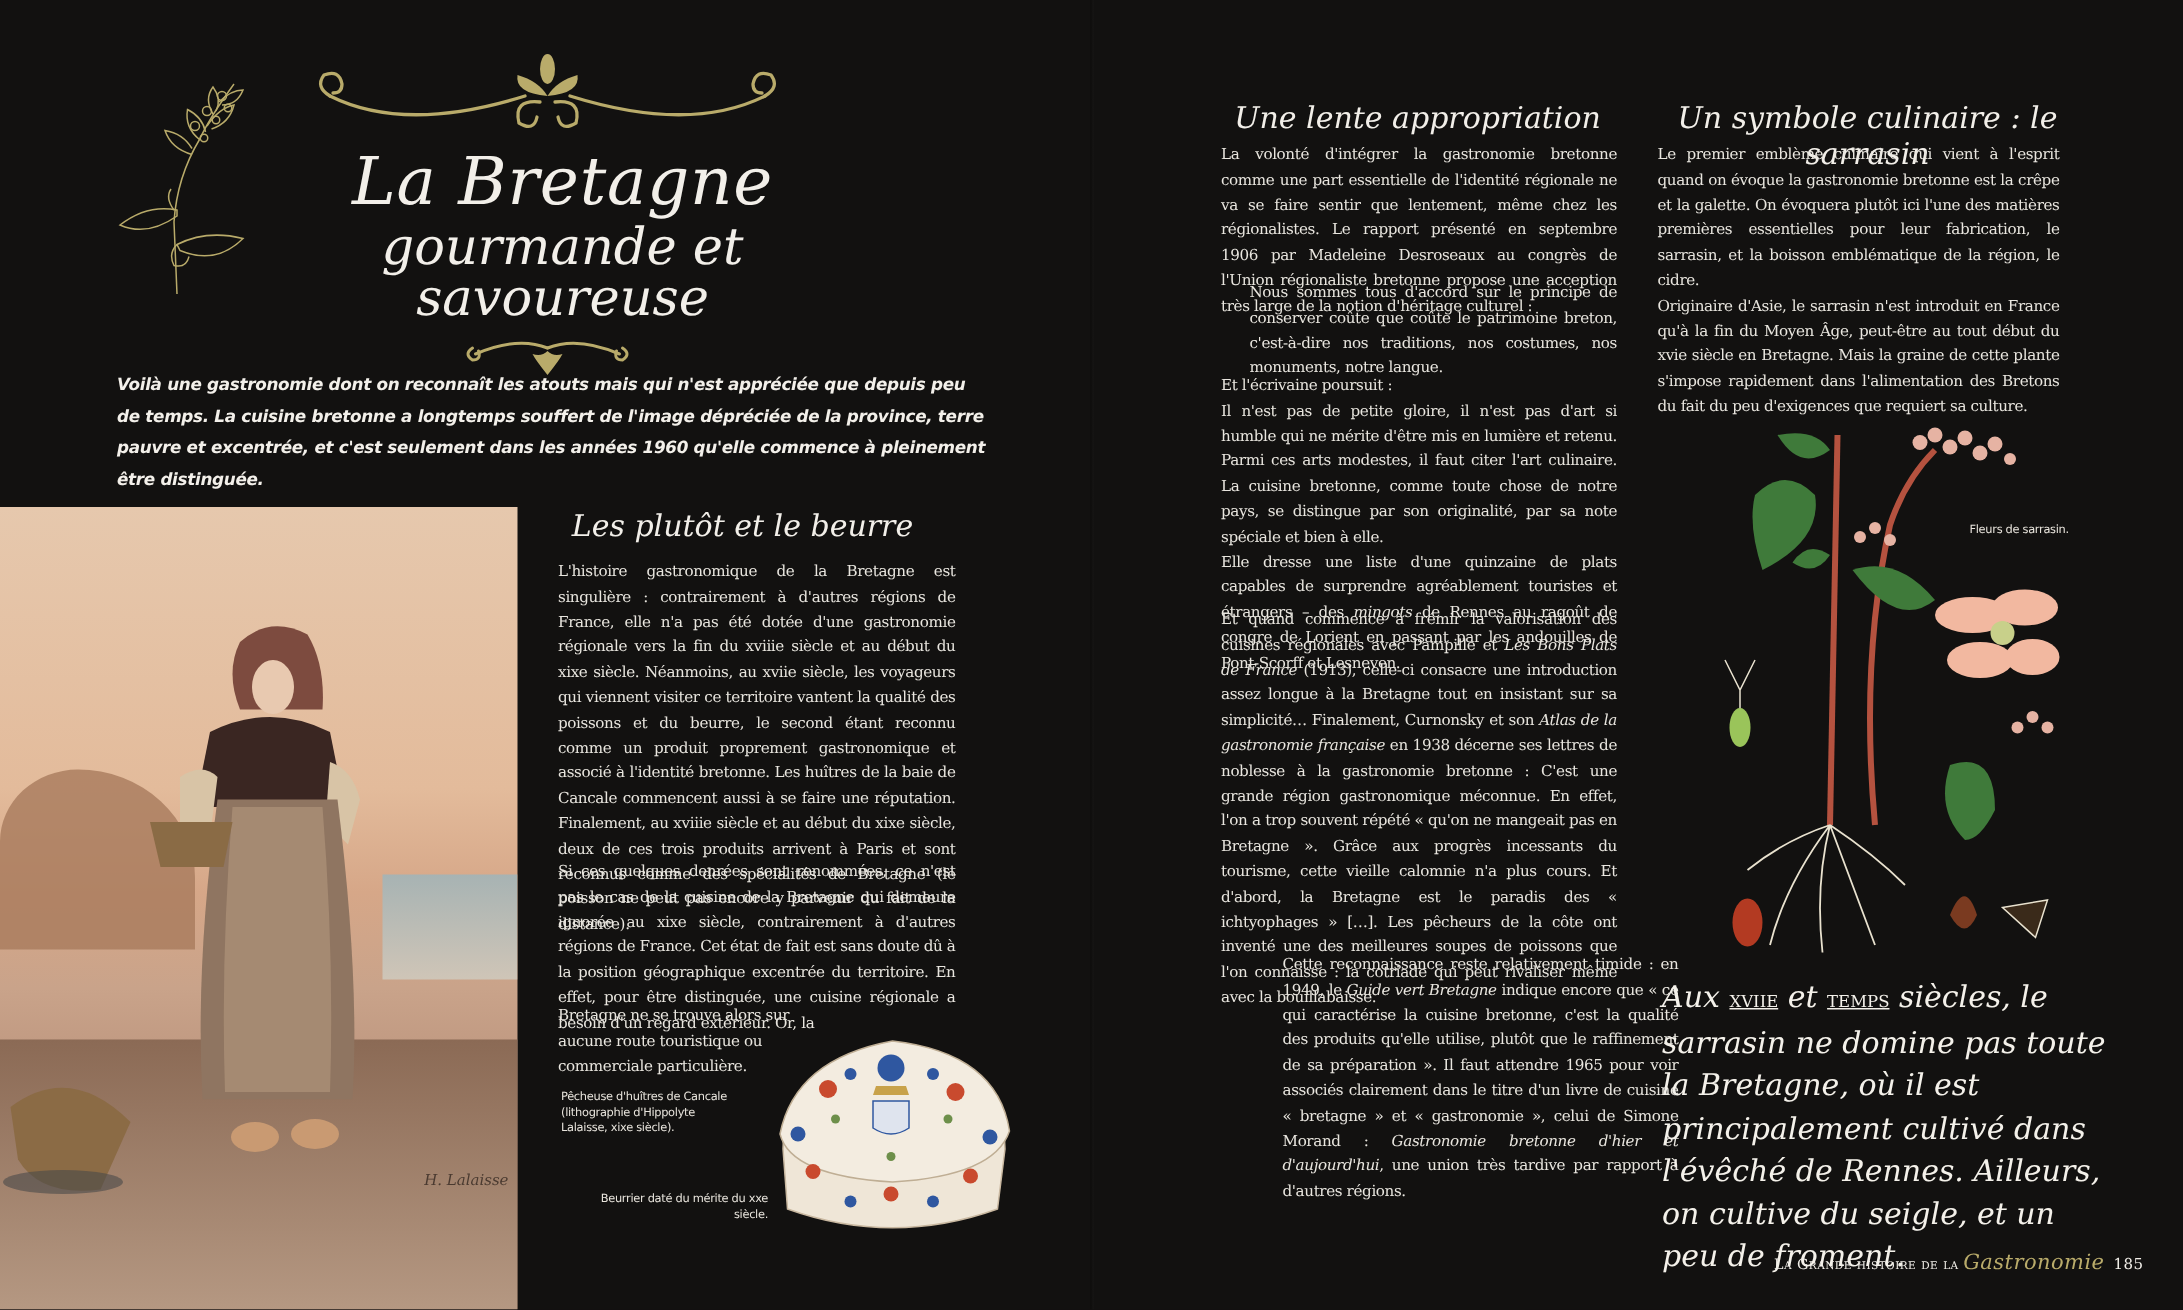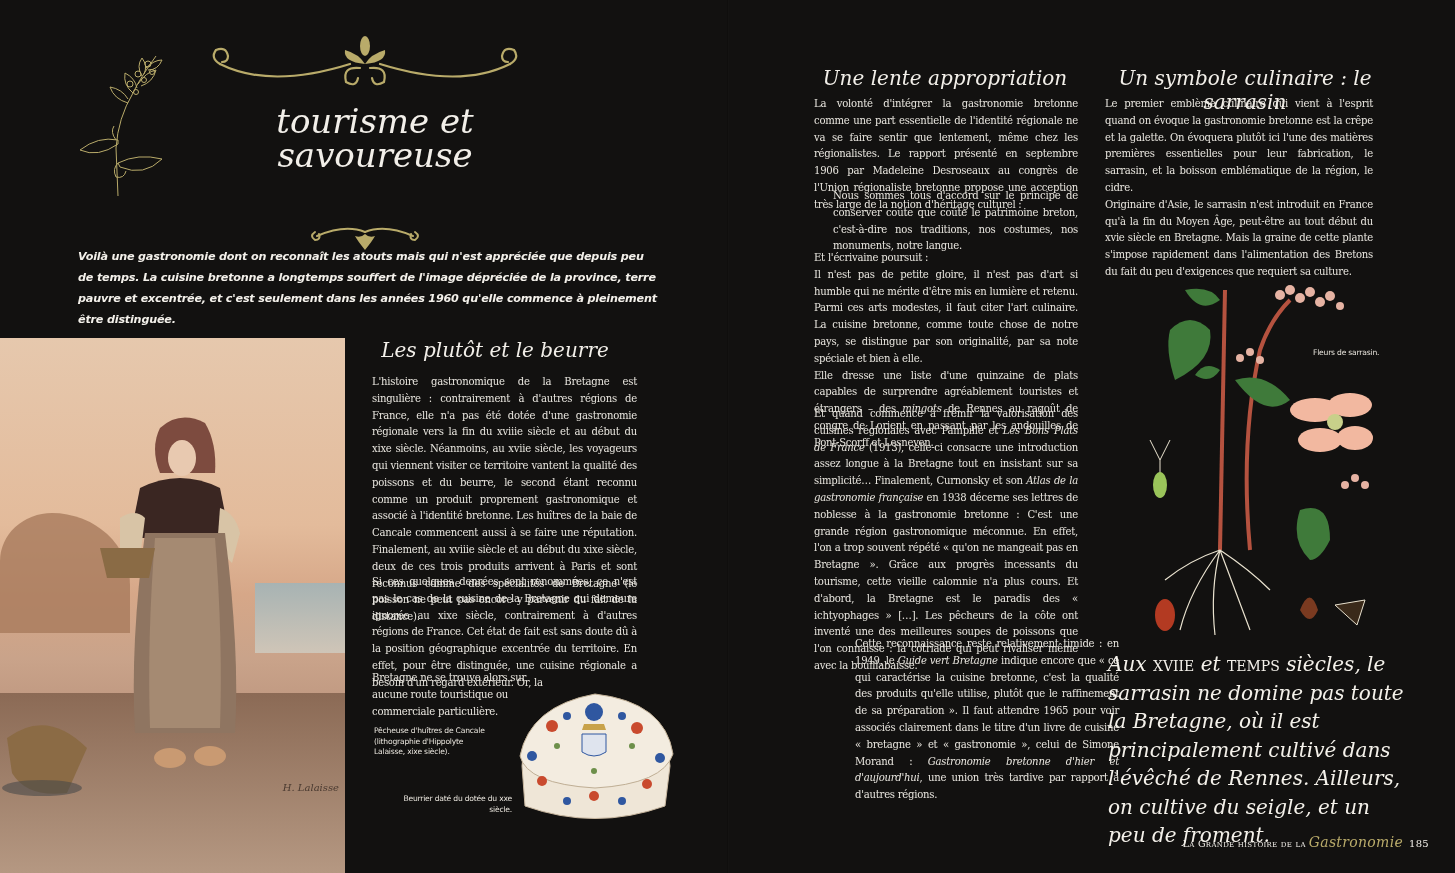--- a/index.html
+++ b/index.html
@@ -55,21 +55,21 @@
   #s2-body3 { left: 814px; top: 406px; width: 264px; }
   #s2-body4 { left: 855px; top: 636px; width: 264px; }
 
   #s3-title { left: 1100px; top: 66px; width: 290px; }
   #s3-body { left: 1105px; top: 96px; width: 268px; }
 
   #botanical { position: absolute; left: 1140px; top: 280px; width: 270px; height: 360px; }
   #cap-flowers { left: 1313px; top: 348px; width: 90px; }
 
   #pull-quote { position: absolute; left: 1108px; top: 650px; width: 300px; font-size: 20px; line-height: 28.5px; color: #f4f1ea; font-style: italic; }
-  #pull-quote .sc { font-variant: small-caps; font-style: normal; font-size: 20px; }
+  #pull-quote .sc { font-variant: small-caps; font-style: normal; font-size: 16px; text-decoration: underline; }
 
   #footer { position: absolute; right: 26px; top: 834px; font-family: "DejaVu Serif", serif; font-size: 9.5px; color: #f2efe9; font-variant: small-caps; letter-spacing: 0.3px; display: flex; align-items: baseline; gap: 3px; }
   #footer .g { font-style: italic; color: #b9ab6a; font-size: 14px; font-variant: normal; }
   #footer .pg { font-variant: normal; font-size: 10px; margin-left: 3px; }
 
   #gutter { position: absolute; left: 727px; top: 0; width: 2px; height: 873px; background: linear-gradient(90deg,#0c0b0a,#171615); }
 </style>
 </head>
 <body>
 
@@ -106,21 +106,22 @@
     <path d="M170 34 q18 -2 14 14 q-10 6 -12 -4"></path>
   </g>
   <g fill="#b9ab6a">
     <ellipse cx="165" cy="12" rx="5" ry="10"></ellipse>
     <path d="M165 30 q-22 -2 -20 -14 q14 4 20 14 z"></path>
     <path d="M165 30 q22 -2 20 -14 q-14 4 -20 14 z"></path>
   </g>
 </svg>
 
 <div id="title">
-  <span class="l2 script">tourisme et savoureuse</span>
+  <span class="l1 script">La Bretagne</span>
+  <span class="l2 script">gourmande et savoureuse</span>
 </div>
 
 <svg class="ornament" id="ornament-bottom" viewBox="0 0 120 30">
   <g fill="none" stroke="#b9ab6a" stroke-width="2" stroke-linecap="round">
     <path d="M10 10 q-6 4 0 8 q6 0 4 -6"></path>
     <path d="M12 14 Q40 2 60 10"></path>
     <path d="M110 10 q6 4 0 8 q-6 0 -4 -6"></path>
     <path d="M108 14 Q80 2 60 10"></path>
   </g>
   <path d="M60 28 q-8 -10 -10 -14 q6 2 10 -2 q4 4 10 2 q-2 4 -10 14 z" fill="#b9ab6a"></path>
@@ -151,21 +152,21 @@
   <div class="sig">H. Lalaisse</div>
 </div>
 
 <div class="section-title script" id="s1-title">Les plutôt et le beurre</div>
 
 <div class="body" id="s1-body">L'histoire gastronomique de la Bretagne est singulière : contrairement à d'autres régions de France, elle n'a pas été dotée d'une gastronomie régionale vers la fin du xviiie siècle et au début du xixe siècle. Néanmoins, au xviie siècle, les voyageurs qui viennent visiter ce territoire vantent la qualité des poissons et du beurre, le second étant reconnu comme un produit proprement gastronomique et associé à l'identité bretonne. Les huîtres de la baie de Cancale commencent aussi à se faire une réputation. Finalement, au xviiie siècle et au début du xixe siècle, deux de ces trois produits arrivent à Paris et sont reconnus comme des spécialités de Bretagne (le poisson ne peut pas encore y parvenir du fait de la distance).</div>
 <div class="body" id="s1-body2">Si ces quelques denrées sont renommées, ce n'est pas le cas de la cuisine de la Bretagne qui demeure ignorée au xixe siècle, contrairement à d'autres régions de France. Cet état de fait est sans doute dû à la position géographique excentrée du territoire. En effet, pour être distinguée, une cuisine régionale a besoin d'un regard extérieur. Or, la</div>
 <div class="body" id="s1-body3">Bretagne ne se trouve alors sur aucune route touristique ou commerciale particulière.</div>
 
 <div class="caption" id="cap-painting">Pêcheuse d'huîtres de Cancale (lithographie d'Hippolyte Lalaisse, xixe siècle).</div>
-<div class="caption" id="cap-dish">Beurrier daté du dotée du xxe siècle.</div>
+<div class="caption" id="cap-dish">Beurrier daté du mérite du xxe siècle.</div>
 
 <svg id="dish" viewBox="0 0 165 140">
   <path d="M10 80 q0 -20 15 -28 l115 0 q18 8 18 28 l-5 40 q-70 25 -140 0z" fill="#efe6d7" stroke="#c9b8a0"></path>
   <path d="M8 70 q10 -50 75 -62 q70 8 78 60 q-10 30 -78 34 q-68 -4 -75 -32z" fill="#f3ece0" stroke="#bfae94"></path>
   <circle cx="82" cy="26" r="9" fill="#2f57a0"></circle>
   <path d="M70 48 l24 0 l0 18 q-12 8 -24 0z" fill="#dfe4ee" stroke="#2f57a0"></path>
   <path d="M70 44 l24 0 l-2 -6 l-20 0z" fill="#c8a24a"></path>
   <g fill="#c94a2e">
       <circle cx="40" cy="40" r="6"></circle>
       <circle cx="125" cy="42" r="6"></circle>

